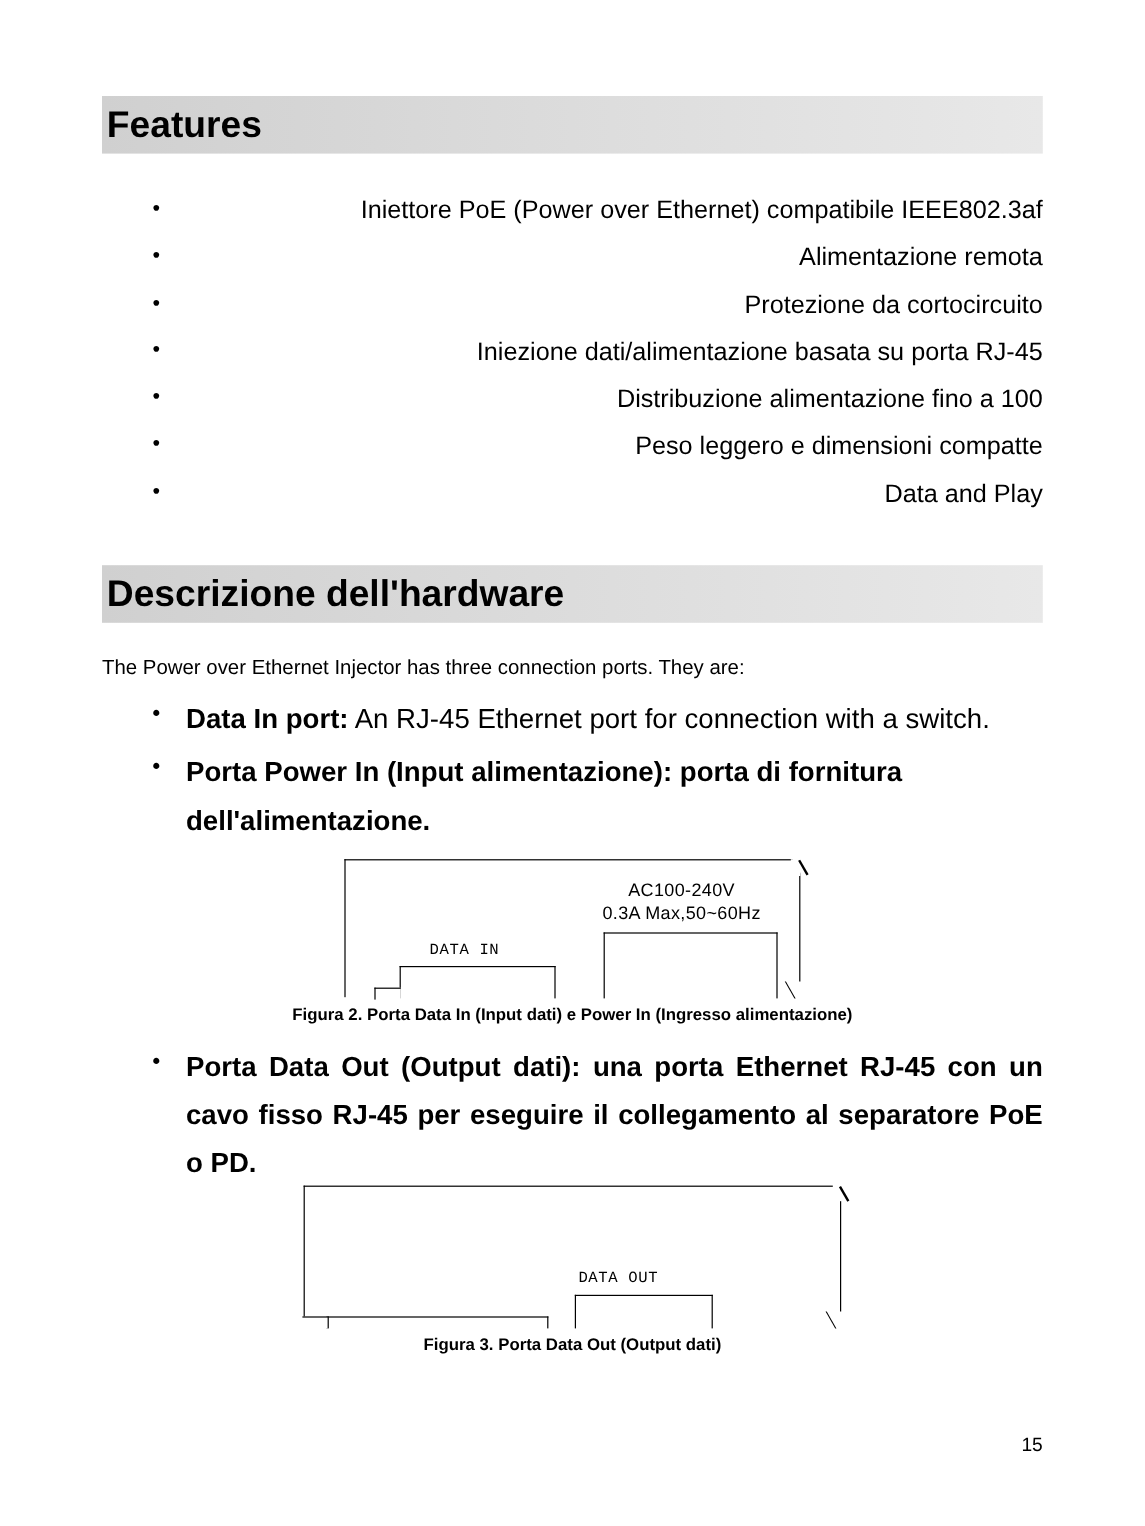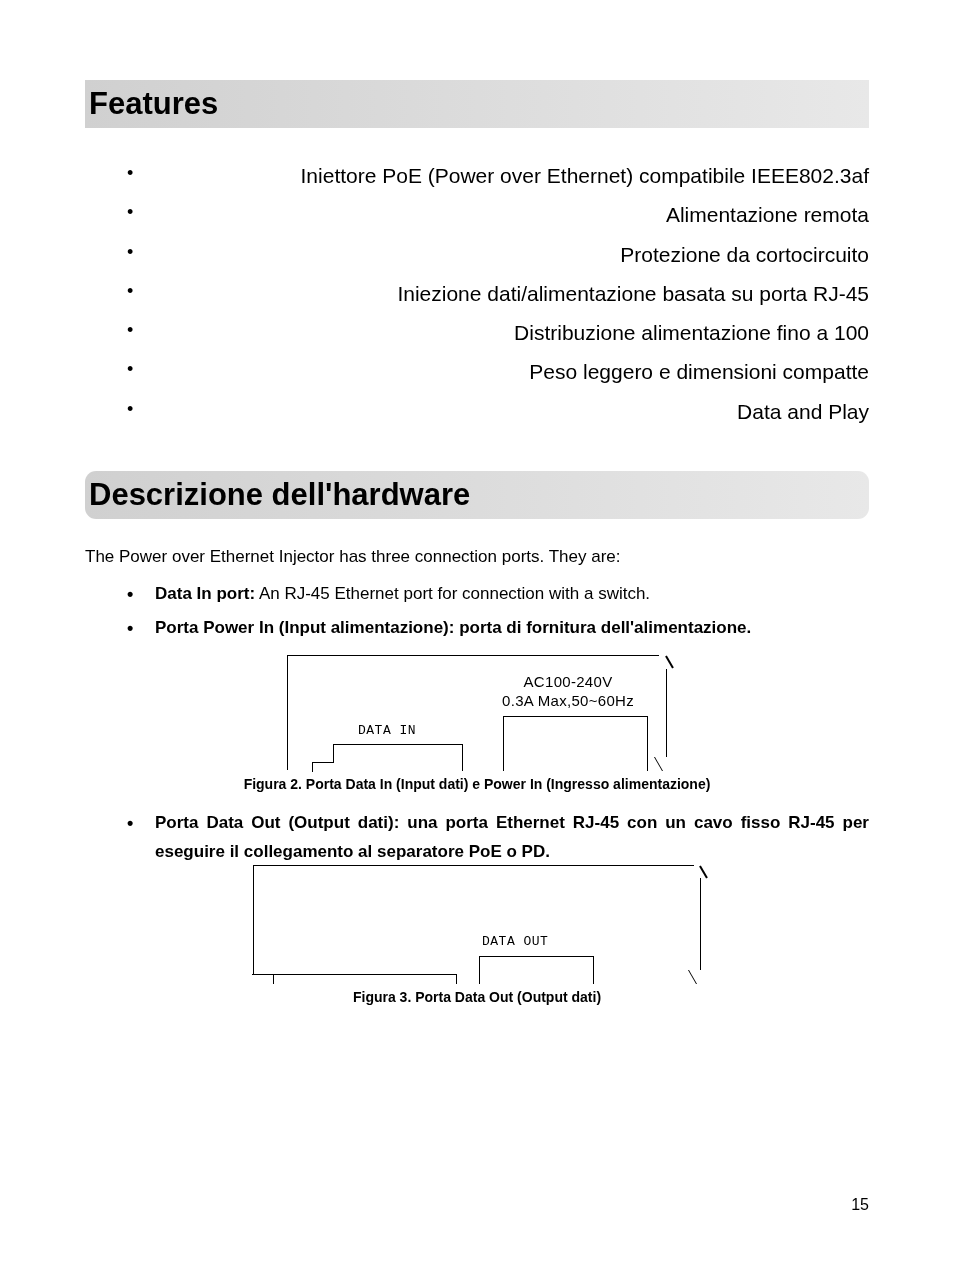--- a/index.html
+++ b/index.html
@@ -42,21 +42,21 @@
     font-size: 17px;
     margin-bottom: 10px;
     margin-top: 28px;
   }
   .desc-list {
     list-style: none;
     padding-left: 42px;
   }
   .desc-list li {
     position: relative;
-    font-size: 17px;
+    font-size: 23px;
     line-height: 1.75;
     padding: 2px 0 2px 28px;
   }
   .desc-list li::before {
     content: "•";
     position: absolute;
     left: 0;
     top: 2px;
     font-size: 18px;
     font-weight: bold;
@@ -110,21 +110,21 @@
     font-size: 14px;
     margin-top: 6px;
     text-align: center;
   }
   .page-number {
     position: absolute;
     bottom: 58px;
     right: 85px;
     font-size: 16px;
   }
-  .second-heading { margin-top: 10px; border-radius: 11px; }
+  .second-heading { margin-top: 10px; }
 </style>
 </head>
 <body>
 
 <div class="section-heading">Features</div>
 
 <ul class="bullet-list">
   <li>Iniettore PoE (Power over Ethernet) compatibile IEEE802.3af</li>
   <li>Alimentazione remota</li>
   <li>Protezione da cortocircuito</li>

